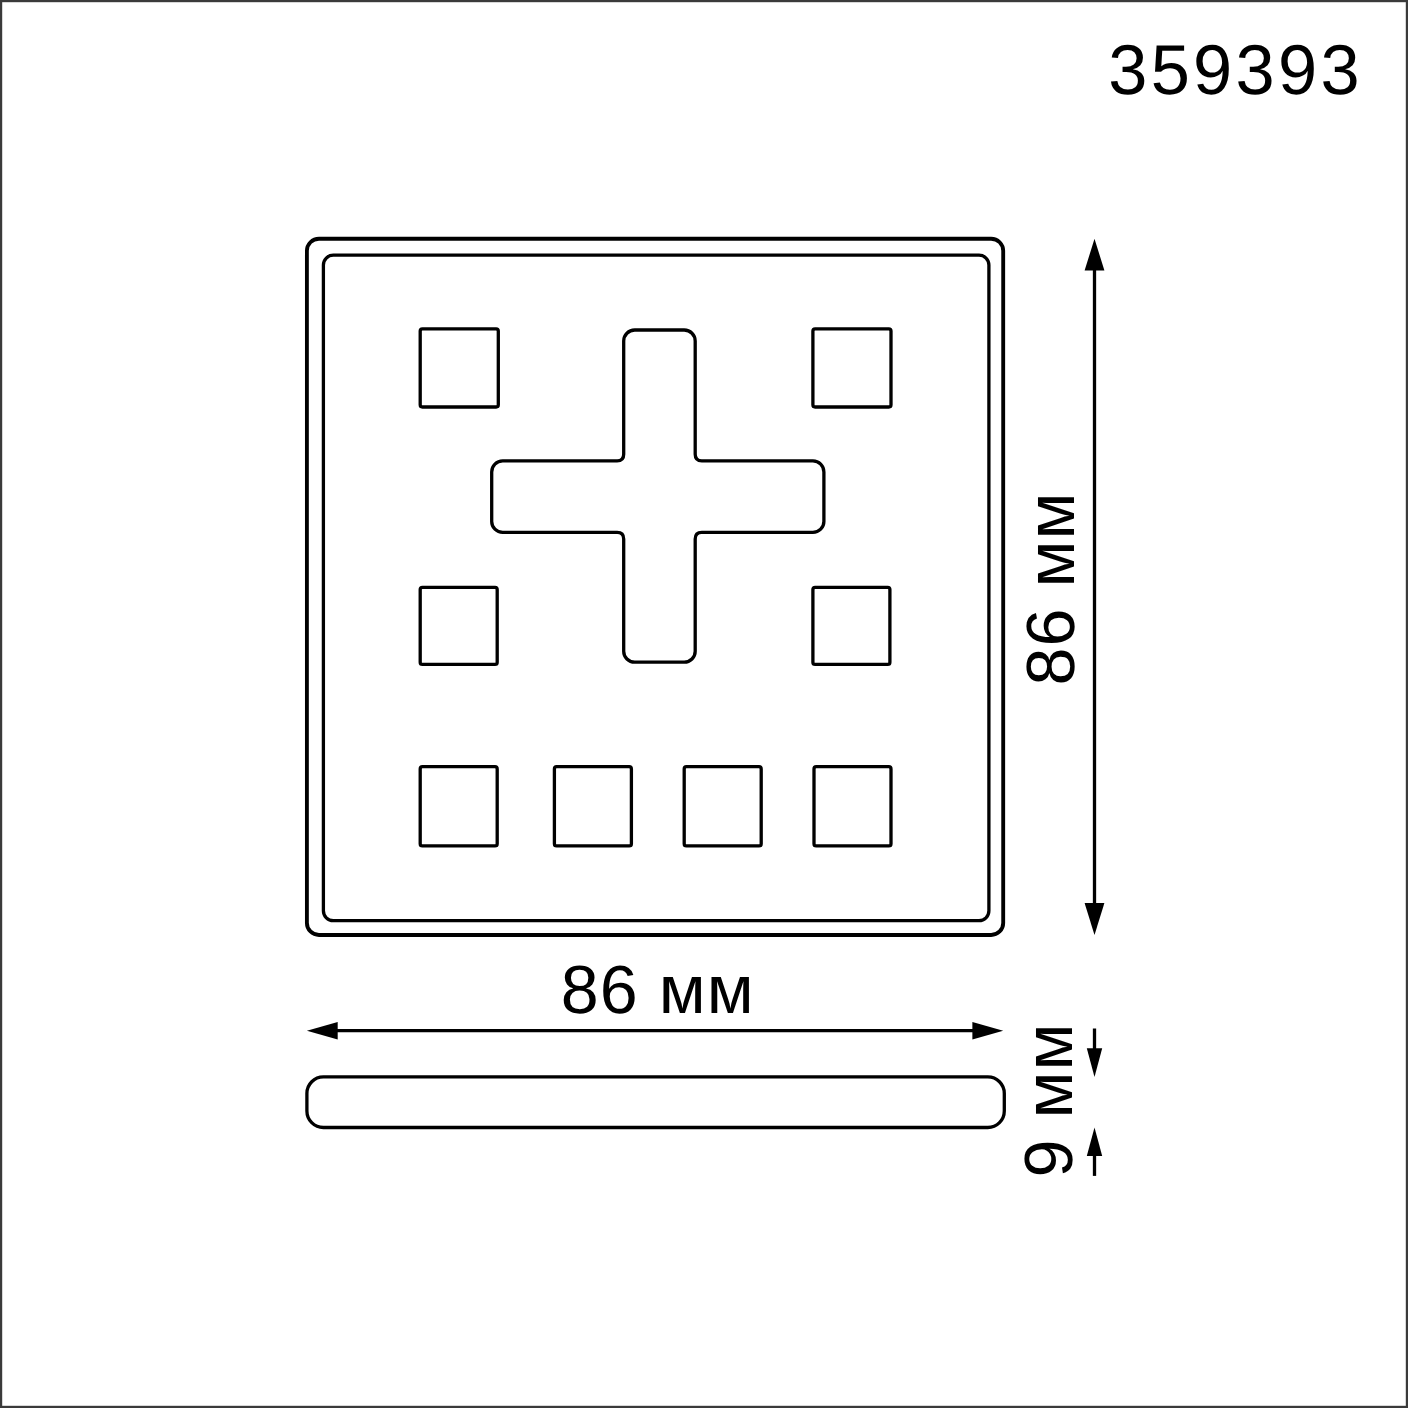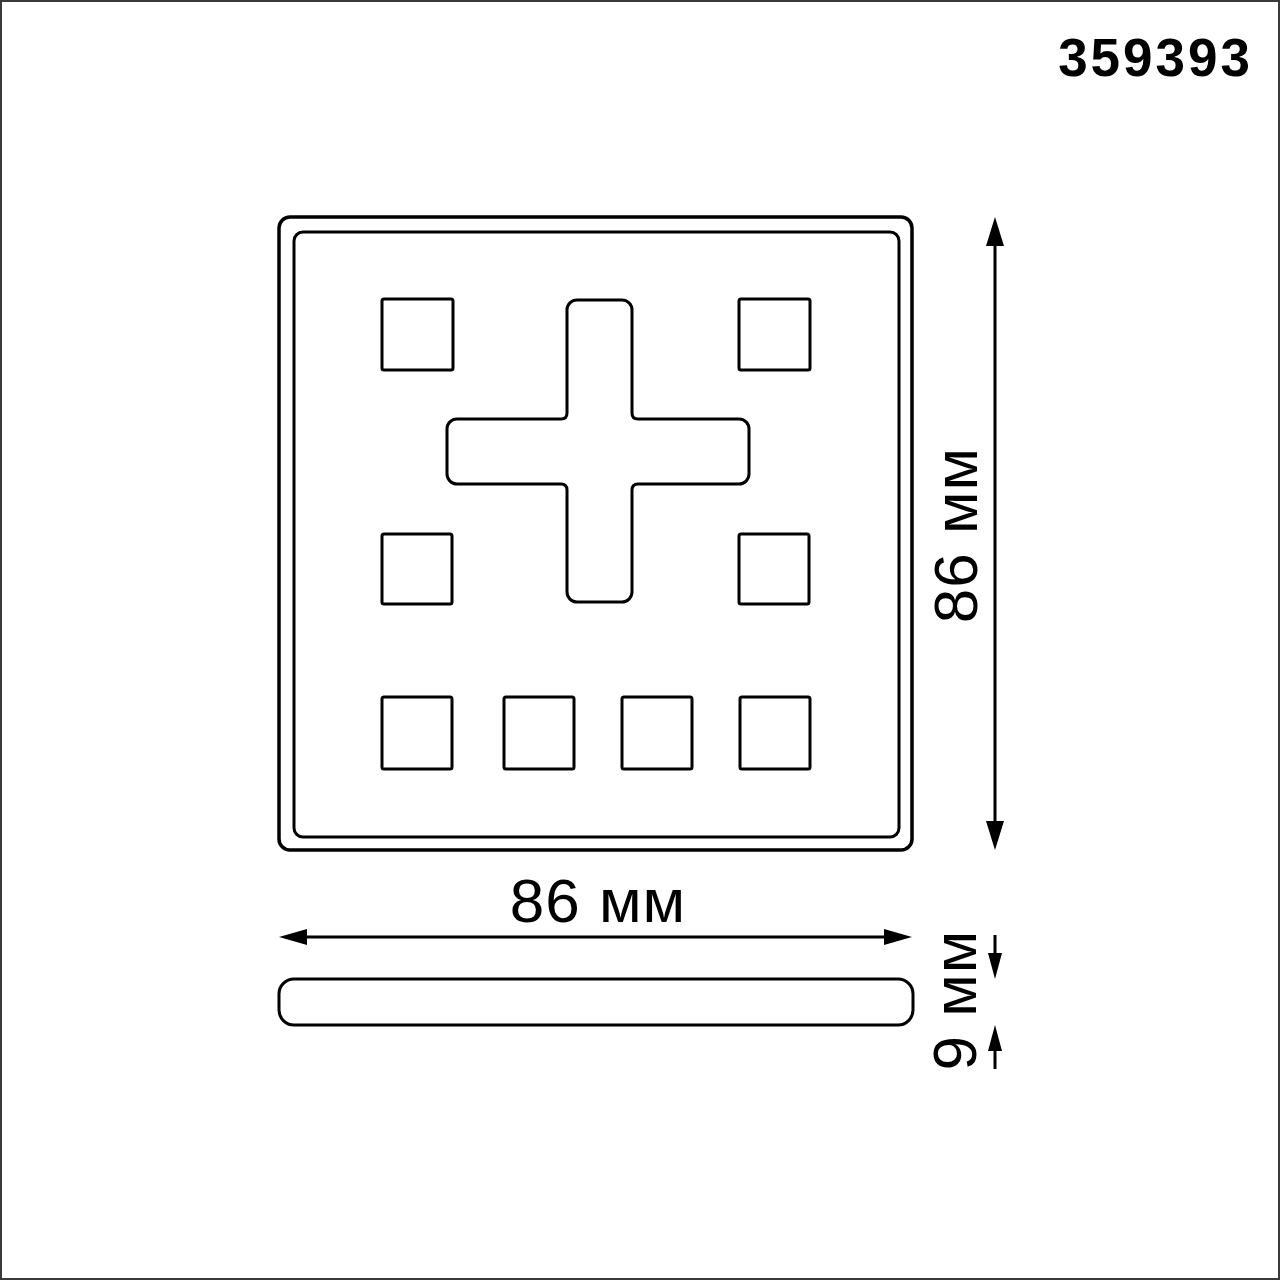--- a/index.html
+++ b/index.html
@@ -25,23 +25,23 @@
     height: 1280px;
   }
   .label {
     position: absolute;
     color: #000000;
     white-space: nowrap;
     line-height: 1;
   }
   .article {
     top: 29px;
-    right: 25px;
-    font-size: 53px;
-    font-weight: bold;
+    right: 39px;
+    font-size: 64px;
+    font-weight: normal;
     letter-spacing: 3px;
   }
   .dim-label {
     font-size: 62px;
     font-weight: 400;
     letter-spacing: 1px;
   }
   .dim-h {
     left: 596px;
     top: 899px;

